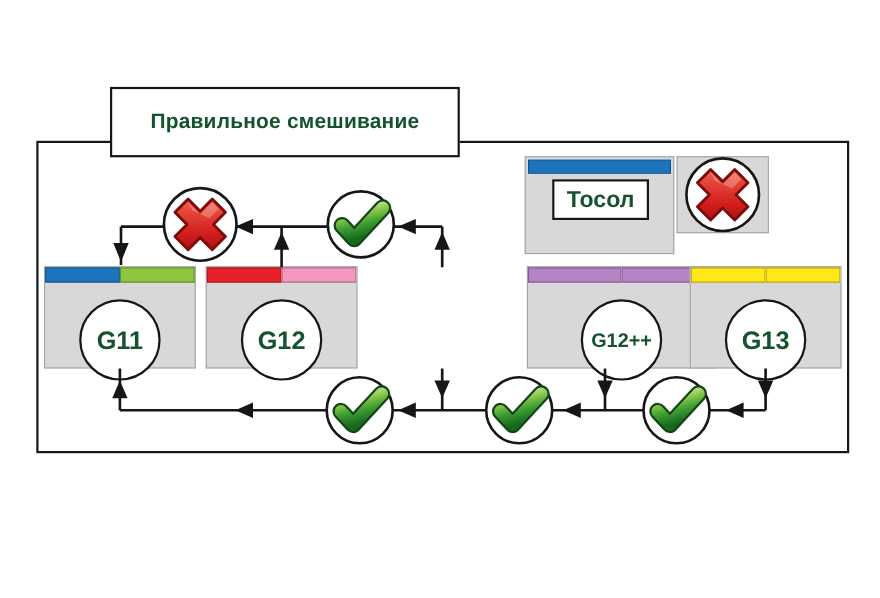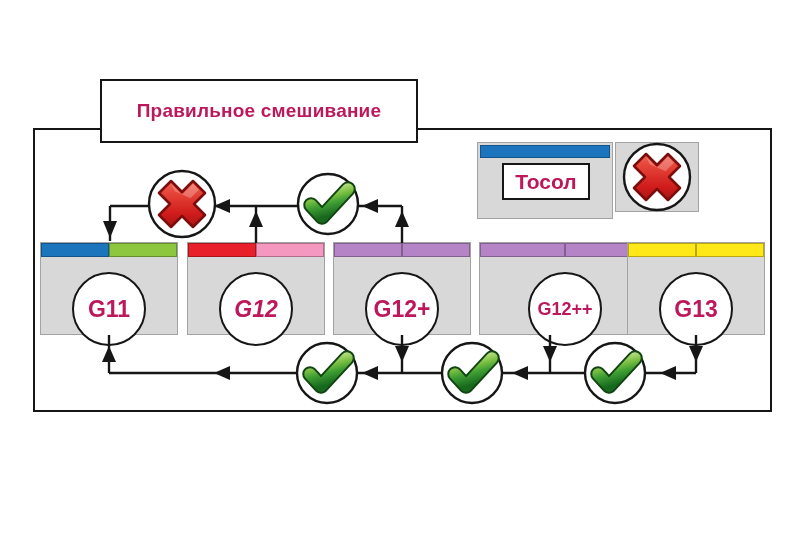--- a/index.html
+++ b/index.html
@@ -1,33 +1,33 @@
 <!DOCTYPE html>
 <html><head>
 <meta charset="utf-8">
 <style>
   html,body{margin:0;padding:0;background:#fff;}
   .stage{position:relative;width:800px;height:544px;background:#fff;overflow:hidden;
-         font-family:"Liberation Sans",sans-serif;color:#be185d;}
+         font-family:"Liberation Sans",sans-serif;color:#14532d;}
   .frame{position:absolute;left:33px;top:128px;width:735px;height:280px;
          border:2px solid #161616;background:transparent;}
   .title-box{position:absolute;left:100px;top:79px;width:314px;height:60px;
          background:#fff;border:2px solid #161616;display:flex;flex-direction:column;
          align-items:center;justify-content:center;font-size:19px;font-weight:700;
          line-height:26px;text-align:center;letter-spacing:.2px;}
   .abox{position:absolute;top:242px;height:93px;background:#d8d8d8;
         border:1px solid #a3a3a3;box-sizing:border-box;}
   .stripe{display:flex;height:14px;width:100%;}
   .stripe-half{flex:1;box-shadow:inset 0 0 0 1px rgba(0,0,0,.28);}
   .bcirc{width:74px;height:74px;border-radius:50%;background:#fff;border:2.4px solid #161616;
          margin:15px auto 0 auto;display:flex;align-items:center;justify-content:center;
          box-sizing:border-box;}
   .blabel{font-size:23px;font-weight:700;}
   .blabel.small{font-size:18px;}
-  .tosol{position:absolute;left:477px;top:142px;width:136px;height:77px;background:#d8d8d8;
+  .tosol{position:absolute;left:477px;top:142px;width:136px;height:89px;background:#d8d8d8;
          border:1px solid #a3a3a3;box-sizing:border-box;}
   .tstripe{position:absolute;left:2px;right:2px;top:2px;height:13px;
          box-shadow:inset 0 0 0 1px rgba(0,0,0,.28);}
   .tlabel-box{position:absolute;left:24px;top:20px;width:88px;height:37px;background:#fff;
          border:2px solid #161616;display:flex;align-items:center;justify-content:center;
          font-size:21px;font-weight:700;box-sizing:border-box;}
   .tosol-x{position:absolute;left:615px;top:142px;width:84px;height:70px;background:#d8d8d8;
          border:1px solid #a3a3a3;box-sizing:border-box;}
   svg.wires{position:absolute;left:0;top:0;pointer-events:none;}
 </style>
@@ -53,39 +53,30 @@
   <div class="abox" style="left:40px;width:138px;">
     <div class="stripe">
       <div class="stripe-half" style="background: rgb(28, 116, 188);"></div>
       <div class="stripe-half" style="background: rgb(141, 198, 63);"></div>
     </div>
     <div class="bcirc">
       <span class="blabel">G11</span>
     </div>
   </div>
 
-  <div class="abox" style="left:187px;width:138px;font-style:italic;">
+  <div class="abox" style="left:187px;width:138px;">
     <div class="stripe">
       <div class="stripe-half" style="background: rgb(232, 32, 42);"></div>
       <div class="stripe-half" style="background: rgb(244, 152, 192);"></div>
     </div>
     <div class="bcirc">
       <span class="blabel">G12</span>
     </div>
   </div>
 
-  <div class="abox" style="left:333px;width:138px;">
-    <div class="stripe">
-      <div class="stripe-half" style="background: rgb(181, 132, 198);"></div>
-      <div class="stripe-half" style="background: rgb(181, 132, 198);"></div>
-    </div>
-    <div class="bcirc">
-      <span class="blabel">G12+</span>
-    </div>
-  </div>
 
   <div class="abox" style="left:479px;width:172px;">
     <div class="stripe">
       <div class="stripe-half" style="background: rgb(181, 132, 198);"></div>
       <div class="stripe-half" style="background: rgb(181, 132, 198);"></div>
     </div>
     <div class="bcirc">
       <span class="blabel small">G12++</span>
     </div>
   </div>

